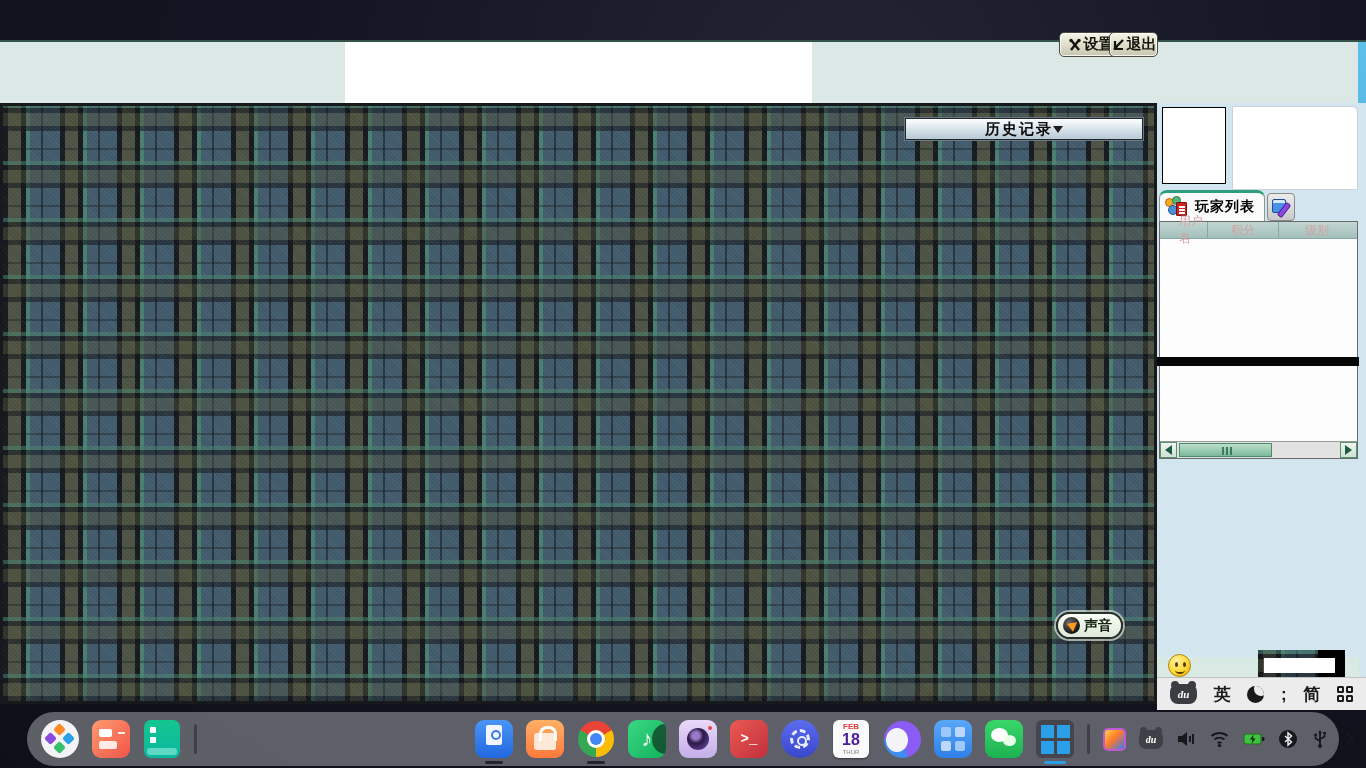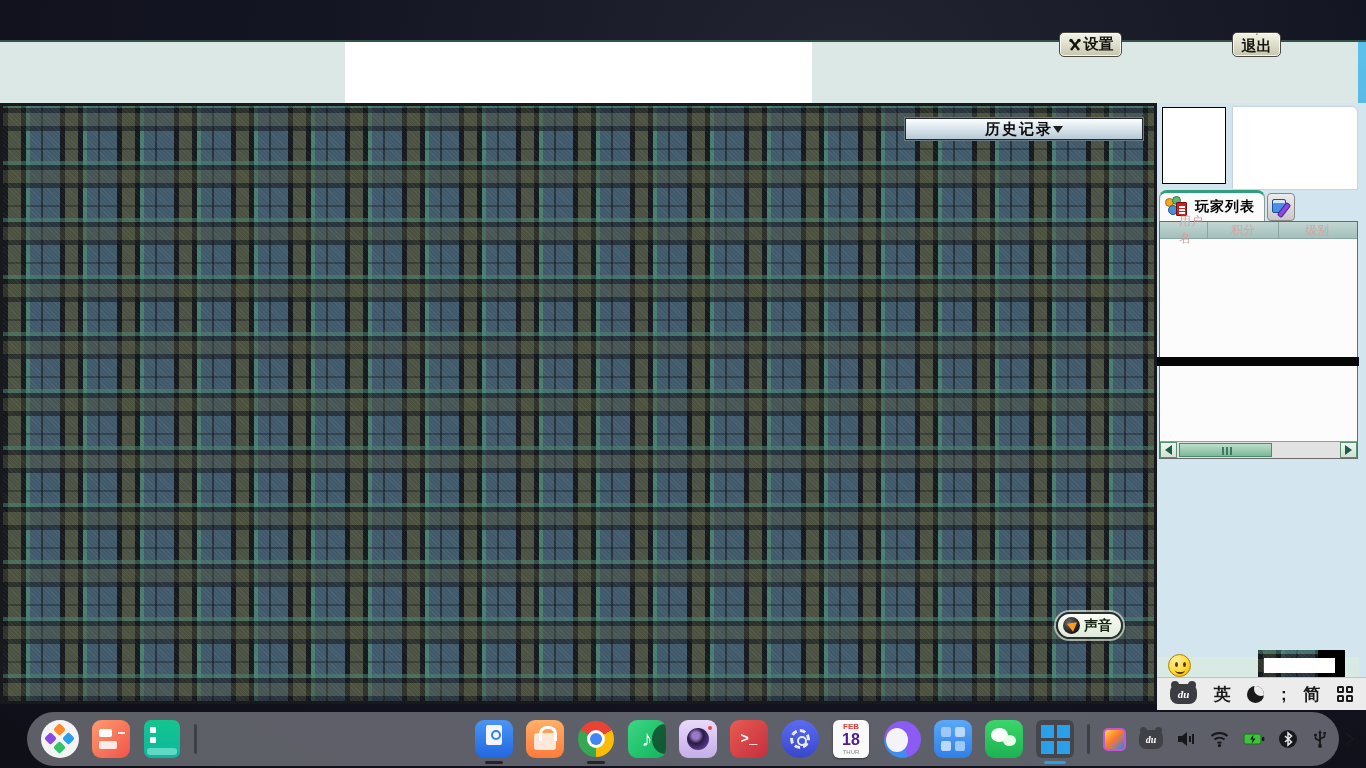--- a/index.html
+++ b/index.html
@@ -24,21 +24,21 @@
   .topline { position:absolute; left:0; top:40px; width:1366px; height:2px; background:#33524a; }
 
   
   .appheader { position:absolute; left:0; top:42px; width:1366px; height:61px; background:#dbe8e6; }
   .header-whitebox { position:absolute; left:345px; top:0; width:467px; height:61px; background:#ffffff; }
   .tool-btn { position:absolute; top:32px; height:25px; display:flex; align-items:center; justify-content:center; gap:2px;
               background:linear-gradient(180deg,#f4f4e8 0%,#dcdcc8 55%,#c6c6b0 100%);
               border:1px solid #4a4a42; border-radius:5px; box-shadow:inset 0 0 0 1px #ffffffcc;
               font-size:15px; font-weight:bold; color:#15150f; cursor:pointer; }
   .btn-settings { left:1018px; width:63px;margin-left:41px; }
-  .btn-exit { left:1232px; width:49px;flex-direction:column; }
+  .btn-exit { left:1109px; width:49px; }
   .tool-btn svg { display:block; }
 
   
   .plaid {
     background-color:#415a6b;
     background-image:
       repeating-linear-gradient(45deg, rgba(255,255,255,0.045) 0 1px, transparent 1px 3px),
       repeating-linear-gradient(0deg,
         rgba(18,20,24,0.55) 0 5px, rgba(78,80,58,0.45) 5px 18px,
         rgba(18,20,24,0.55) 18px 23px, rgba(74,134,112,0.5) 23px 27px,

